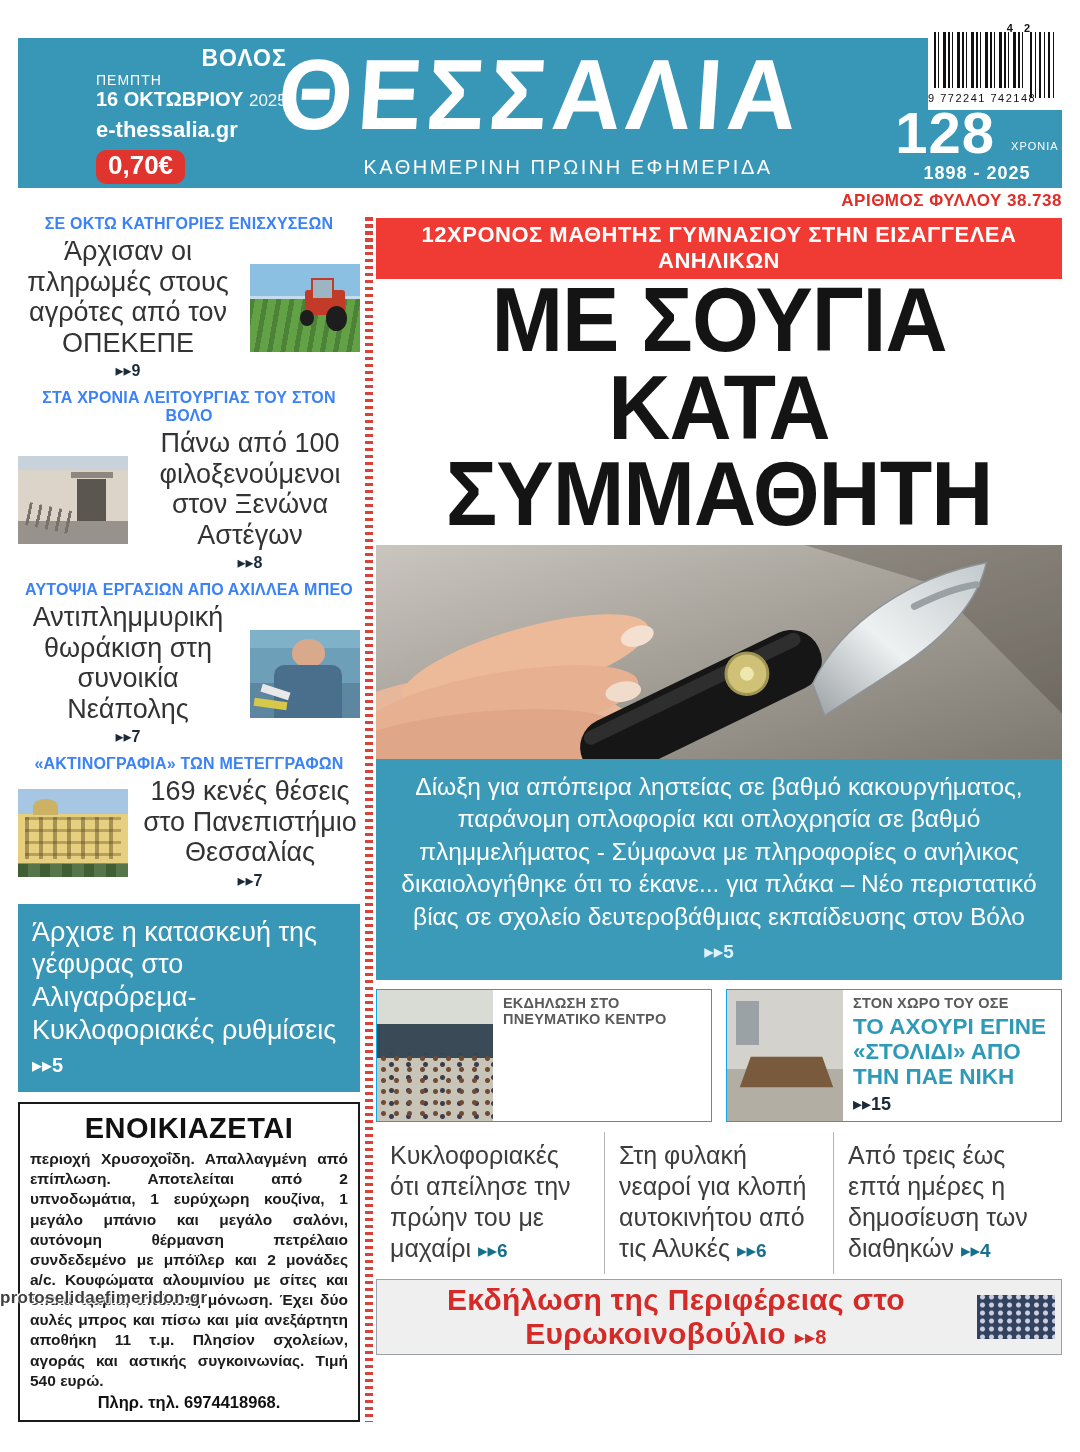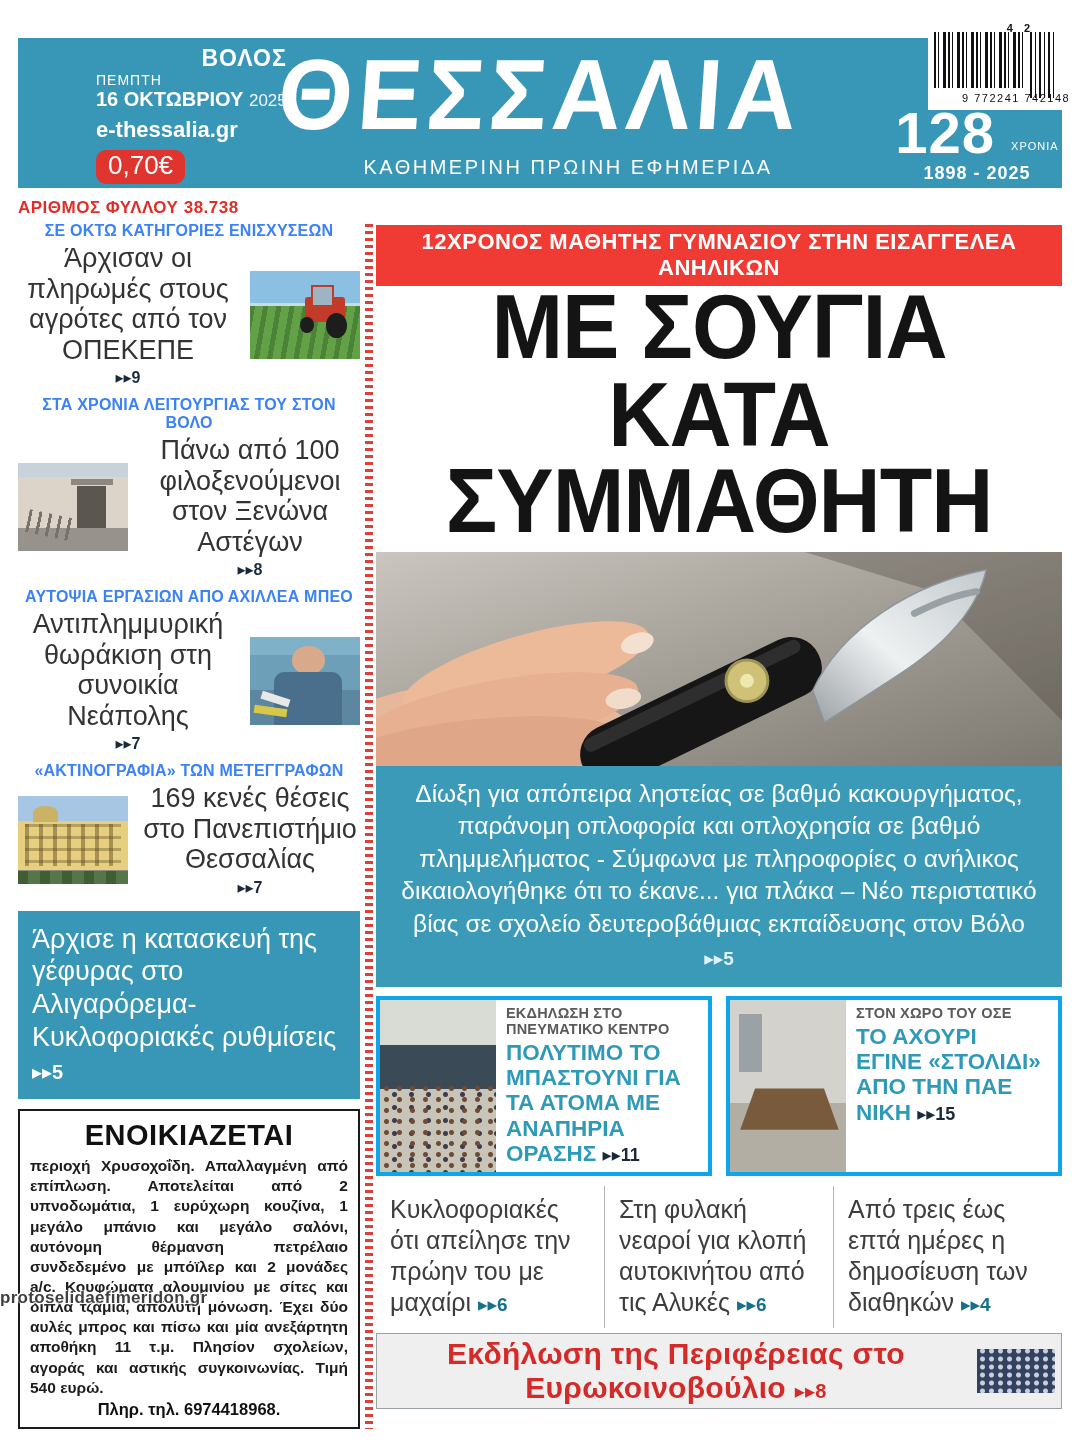--- a/index.html
+++ b/index.html
@@ -7,35 +7,35 @@
   .page{position:relative;width:1080px;height:1452px;background:#fff;overflow:hidden;box-sizing:border-box;padding:0 18px;}
 
   
   .masthead{position:relative;margin-top:38px;height:150px;background:#3896b6;color:#fff;}
   .mh-left{position:absolute;left:78px;top:8px;line-height:1.12;}
   .mh-city{font-size:23px;font-weight:bold;letter-spacing:1px;text-align:right;}
   .mh-day{font-size:14px;margin-top:1px;letter-spacing:1px;}
   .mh-dateline{font-size:20px;font-weight:bold;}
   .mh-year{font-weight:normal;font-size:17px;opacity:.92;}
   .mh-site{font-size:22px;font-weight:bold;margin-top:7px;}
-  .mh-price{display:inline-block;margin-top:8px;background:#e0352e;border-radius:10px;padding:1px 12px 3px;font-size:26px;font-weight:normal;}
+  .mh-price{display:inline-block;margin-top:8px;background:#e0352e;border-radius:10px;padding:1px 12px 3px;font-size:26px;font-weight:bold;}
   .mh-logo{position:absolute;left:50%;top:2px;transform:translateX(-50%) skewX(-4deg) scaleY(1.04);font-size:96px;font-weight:800;letter-spacing:5px;white-space:nowrap;}
   .mh-sub{position:absolute;left:50%;top:118px;transform:translateX(-50%);font-size:20px;letter-spacing:2.5px;white-space:nowrap;margin-left:28px;}
   .mh-anniv{position:absolute;right:10px;top:66px;width:150px;text-align:center;line-height:1;}
   .anniv-row{display:flex;align-items:flex-end;justify-content:center;gap:16px;}
   .anniv-num{font-size:58px;font-weight:bold;letter-spacing:1px;}
   .anniv-lbl{font-size:11px;letter-spacing:1px;margin-bottom:10px;}
   .anniv-range{font-size:18px;font-weight:bold;margin-top:2px;letter-spacing:1px;}
   .barcode-box{position:absolute;top:18px;right:18px;width:134px;height:92px;background:#fff;z-index:5;padding:3px 5px;box-sizing:border-box;}
   .barcode-issue{position:absolute;top:4px;right:28px;font-size:11px;color:#111;letter-spacing:4px;font-weight:bold;}
   .barcode-bars{position:absolute;left:6px;top:14px;width:92px;height:56px;background:repeating-linear-gradient(90deg,#111 0 2px,#fff 2px 4px,#111 4px 5px,#fff 5px 9px,#111 9px 12px,#fff 12px 14px);}
   .barcode-bars2{position:absolute;right:6px;top:14px;width:26px;height:66px;background:repeating-linear-gradient(90deg,#111 0 2px,#fff 2px 5px,#111 5px 6px,#fff 6px 9px);}
-  .barcode-digits{position:absolute;left:0;bottom:6px;font-size:11px;color:#111;letter-spacing:1.5px;white-space:nowrap;margin-left:34px;}
-
-  .issue-line{margin-top:10px;color:#e02d28;font-weight:bold;font-size:17px;letter-spacing:.5px;}
+  .barcode-digits{position:absolute;left:0;bottom:6px;font-size:11px;color:#111;letter-spacing:1.5px;white-space:nowrap;}
+
+  .issue-line{margin-top:3px;color:#e02d28;font-weight:bold;font-size:17px;letter-spacing:.5px;text-align:right;}
 
   
   .content{display:flex;margin-top:4px;align-items:stretch;}
   .left-col{width:342px;flex:none;}
   .divider{width:8px;flex:none;margin:2px 3px 0 5px;background:repeating-linear-gradient(180deg,#d84238 0 3.5px,transparent 3.5px 7px);}
   .main-col{flex:1;min-width:0;}
 
   
   .story{margin-bottom:9px;}
   .kicker{color:#3b82f6;font-weight:bold;font-size:16px;text-align:center;letter-spacing:.2px;}
@@ -83,21 +83,21 @@
   
   .red-kicker{margin:3px auto 0;background:#ef3b33;color:#fff;font-weight:bold;font-size:22px;text-align:center;padding:4px 14px 5px;width:fit-content;letter-spacing:.5px;}
   .main-headline{margin-top:4px;text-align:center;font-weight:800;font-size:86px;line-height:.96;color:#141414;letter-spacing:-1px;transform:scaleY(1.05);}
   .knife{margin-top:14px;height:214px;position:relative;overflow:hidden;}
   .knife svg{display:block;width:100%;height:100%;}
   .deck{background:#3a9ab8;color:#fff;text-align:center;font-size:24.5px;line-height:1.33;padding:12px 20px 14px;}
   .deck .ref{font-weight:bold;color:#dff2f8;font-size:19px;}
 
   
   .photo-row{display:flex;gap:14px;margin-top:9px;}
-  .pstory{flex:1;border:4px solid #0ea5e9;background:#fff;display:flex;min-height:100px;}
+  .pstory{flex:1;border:1px solid #0ea5e9;background:#fff;display:flex;min-height:100px;}
   .pstory .pimg{width:116px;flex:none;position:relative;overflow:hidden;}
   .pstory-txt{flex:1;padding:5px 10px 6px;}
   .pstory-kicker{color:#5a5a5a;font-weight:bold;font-size:14.5px;letter-spacing:.2px;}
   .pstory-headline{color:#2f9ab8;font-weight:800;font-size:22.5px;line-height:1.12;margin-top:3px;}
   .pstory-ref{color:#1b2a3a;font-size:18px;}
 
   .ph-aud{position:absolute;inset:0;background:linear-gradient(180deg,#d8dcd4 0 26%,#3a4b57 26% 52%,#c9c4b8 52%);}
   .ph-aud .crowd{position:absolute;left:0;right:0;bottom:0;height:52%;background-image:radial-gradient(circle,#6f4b35 2px,transparent 3px),radial-gradient(circle,#3c3c4c 2px,transparent 3px);background-size:13px 11px,17px 13px;background-position:0 0,6px 5px;}
   .ph-ose{position:absolute;inset:0;background:linear-gradient(180deg,#d3d2cd 0 60%,#b3aea4 60%);}
   .ph-ose .tbl{position:absolute;left:16%;top:48%;width:70%;height:26%;background:#7a5a3c;transform:perspective(60px) rotateX(28deg);}
@@ -282,21 +282,20 @@
 
       <div class="photo-row">
         <div class="pstory">
           <div class="pimg">
             <div class="ph-aud">
                 <div class="crowd"></div>
               </div>
           </div>
           <div class="pstory-txt">
             <div class="pstory-kicker">ΕΚΔΗΛΩΣΗ ΣΤΟ ΠΝΕΥΜΑΤΙΚΟ ΚΕΝΤΡΟ</div>
-            <div class="pstory-headline"><span>ΠΟΛΥΤΙΜΟ ΤΟ ΜΠΑΣΤΟΥΝΙ ΓΙΑ ΤΑ ΑΤΟΜΑ ΜΕ ΑΝΑΠΗΡΙΑ ΟΡΑΣΗΣ</span> <span class="pstory-ref">▸▸11</span></div>
           </div>
         </div>
         <div class="pstory">
           <div class="pimg">
             <div class="ph-ose">
                 <div class="win"></div>
                 <div class="tbl"></div>
               </div>
           </div>
           <div class="pstory-txt">

